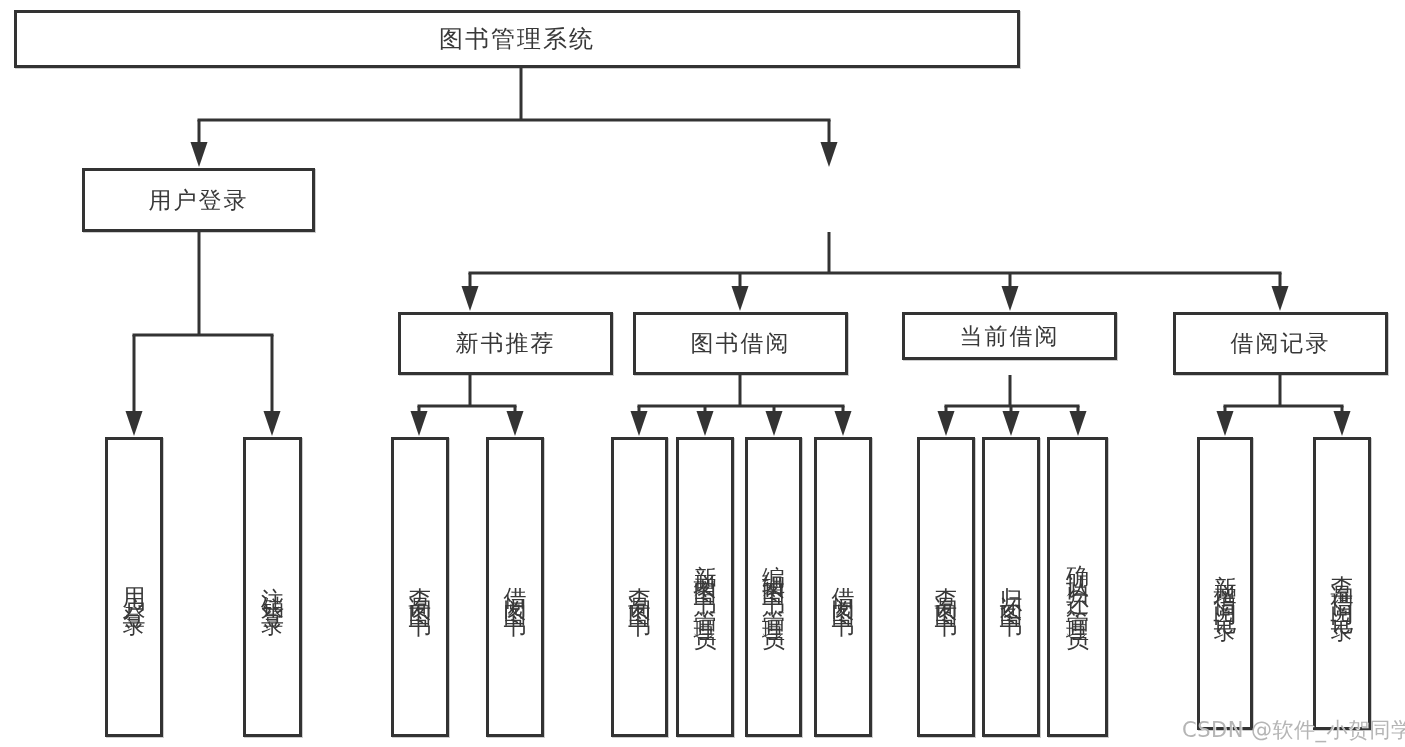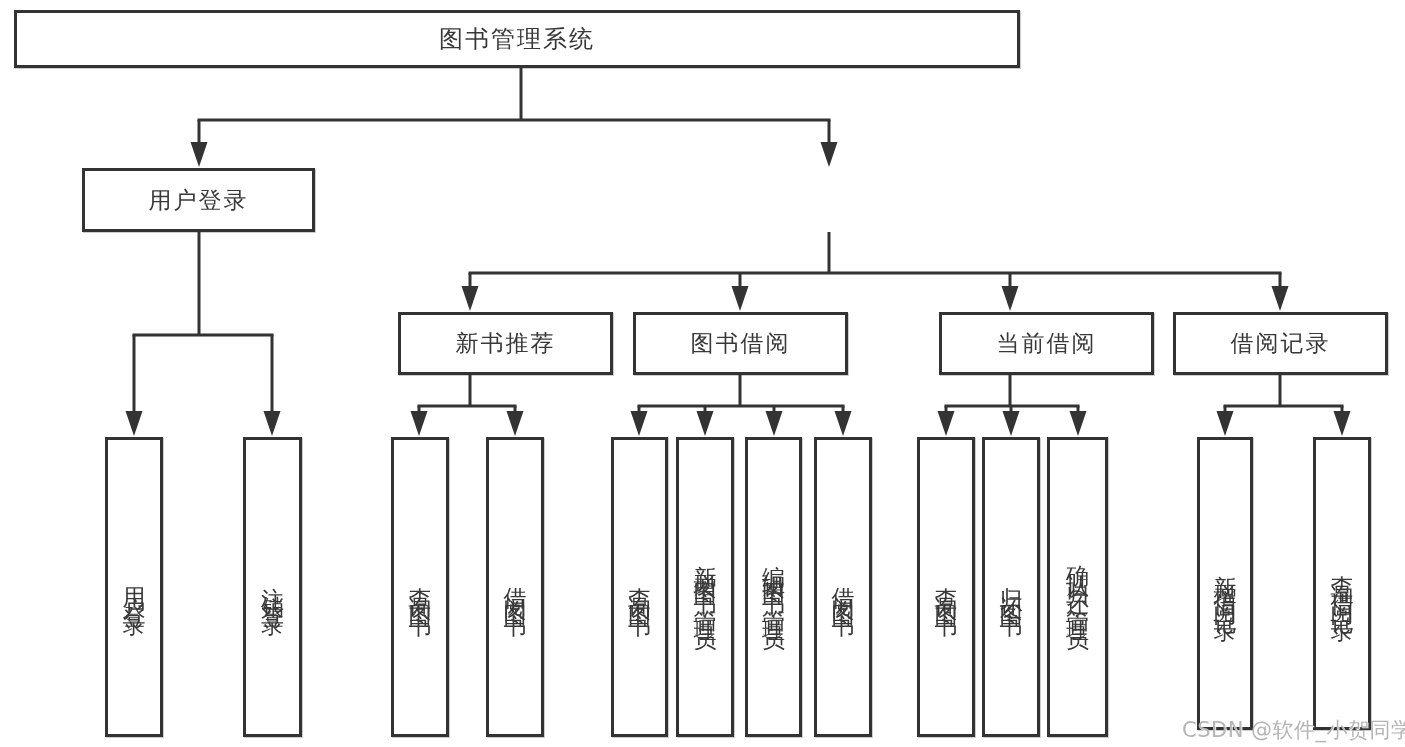--- a/index.html
+++ b/index.html
@@ -123,21 +123,21 @@
   <div class="node" style="left:82px; top:168px; width:233px; height:64px;">
     <span class="lbl">用户登录</span>
   </div>
 
   <div class="node" style="left:362px; top:312px; width:215px; height:63px;margin-left:36px;">
     <span class="lbl">新书推荐</span>
   </div>
   <div class="node" style="left:633px; top:312px; width:215px; height:63px;">
     <span class="lbl">图书借阅</span>
   </div>
-  <div class="node" style="left:902px; top:312px; width:215px; height:63px;margin-left:37px;">
+  <div class="node" style="left:902px; top:312px; width:215px; height:48px;">
     <span class="lbl">当前借阅</span>
   </div>
   <div class="node" style="left:1173px; top:312px; width:215px; height:63px;">
     <span class="lbl">借阅记录</span>
   </div>
 
   <div class="node leaf" style="left:105px; top:437px; width:58px; height:300px;">
     <span class="lbl">用户登录</span>
   </div>
   <div class="node leaf" style="left:243px; top:437px; width:59px; height:300px;">

